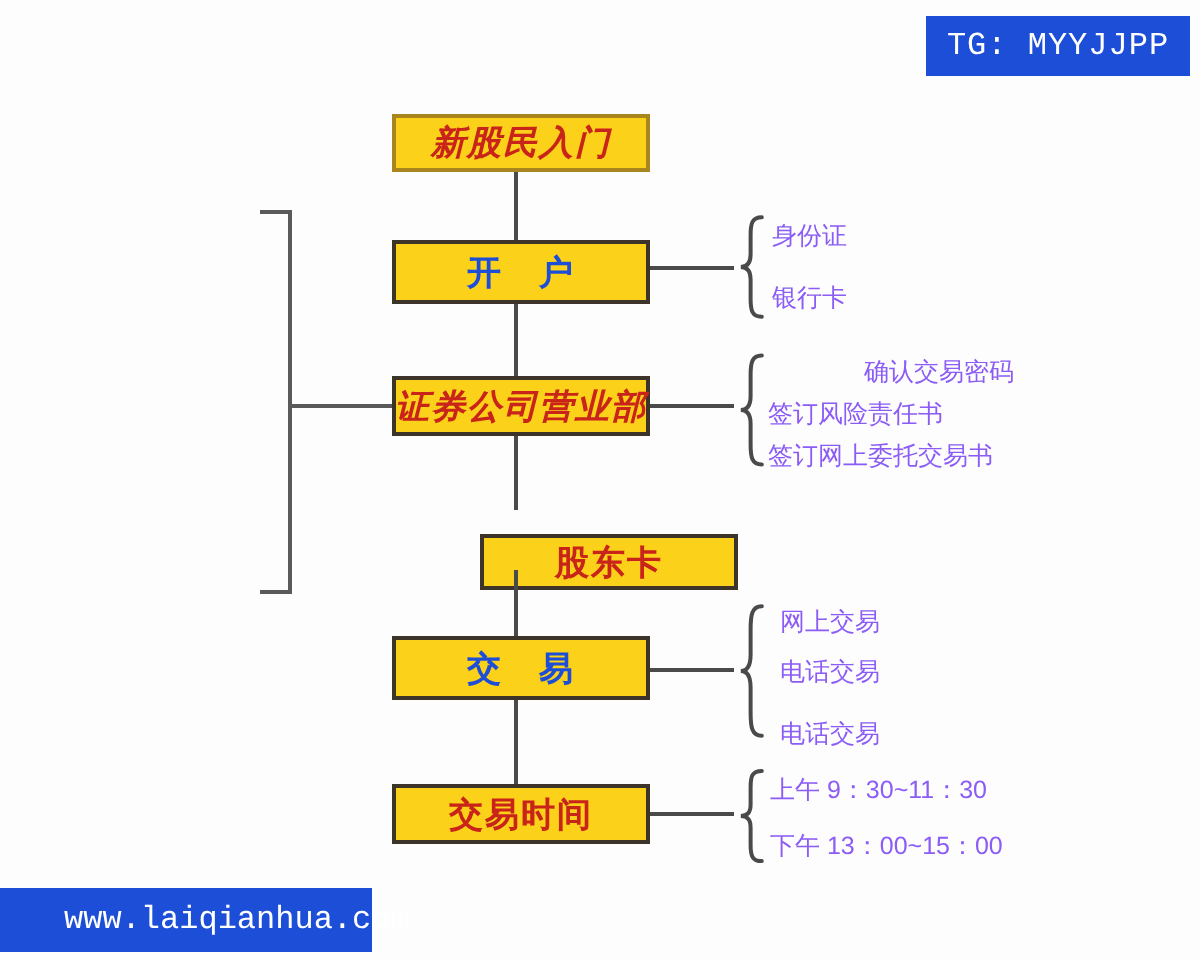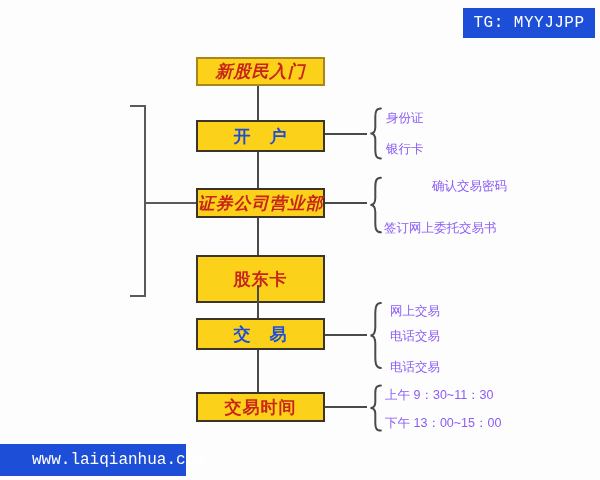--- a/index.html
+++ b/index.html
@@ -49,21 +49,21 @@
 <body>
 
 <div class="canvas">
 
   <div class="badge top-right">TG: MYYJJPP</div>
   <div class="badge bottom-left">www.laiqianhua.com</div>
 
   <div class="node title-border" style="top:57px;height:29px;">新股民入门</div>
   <div class="node dark" style="top:120px;height:32px;">开　户</div>
   <div class="node" style="top:188px;height:30px;font-style:italic;">证券公司营业部</div>
-  <div class="node" style="top:255px;height:48px;">股东卡</div>
+  <div class="node" style="top:267px;height:28px;margin-left:44px;">股东卡</div>
   <div class="node dark" style="top:318px;height:32px;">交　易</div>
   <div class="node" style="top:392px;height:30px;">交易时间</div>
 
   <div class="ln" style="left:257px;top:86px;width:2px;height:34px;"></div>
   <div class="ln" style="left:257px;top:152px;width:2px;height:36px;"></div>
   <div class="ln" style="left:257px;top:218px;width:2px;height:37px;"></div>
   <div class="ln" style="left:257px;top:285px;width:2px;height:33px;"></div>
   <div class="ln" style="left:257px;top:350px;width:2px;height:42px;"></div>
 
   <div class="ln bracket-ln" style="left:130px;top:105px;width:16px;height:2px;"></div>
@@ -94,20 +94,21 @@
   <div class="brace" style="left:369px;top:384px;height:48px;">
     <svg viewBox="0 0 20 100" preserveAspectRatio="none">
         <path d="M 17 3 C 10 3 9 9 9 20 L 9 38 C 9 46 7 50 2 50 C 7 50 9 54 9 62 L 9 80 C 9 91 10 97 17 97" fill="none" stroke="#4a4a4a" stroke-width="2" vector-effect="non-scaling-stroke" stroke-linecap="round"></path>
       </svg>
   </div>
 
   <div class="anno" style="left:386px;top:111px;">身份证</div>
   <div class="anno" style="left:386px;top:142px;">银行卡</div>
 
   <div class="anno" style="left:384px;top:179px;margin-left:48px;">确认交易密码</div>
+  <div class="anno" style="left:384px;top:200px;">签订风险责任书</div>
   <div class="anno" style="left:384px;top:221px;">签订网上委托交易书</div>
 
   <div class="anno" style="left:390px;top:304px;">网上交易</div>
   <div class="anno" style="left:390px;top:329px;">电话交易</div>
   <div class="anno" style="left:390px;top:360px;">电话交易</div>
 
   <div class="anno" style="left:385px;top:388px;">上午 9：30~11：30</div>
   <div class="anno" style="left:385px;top:416px;">下午 13：00~15：00</div>
 
 </div>

